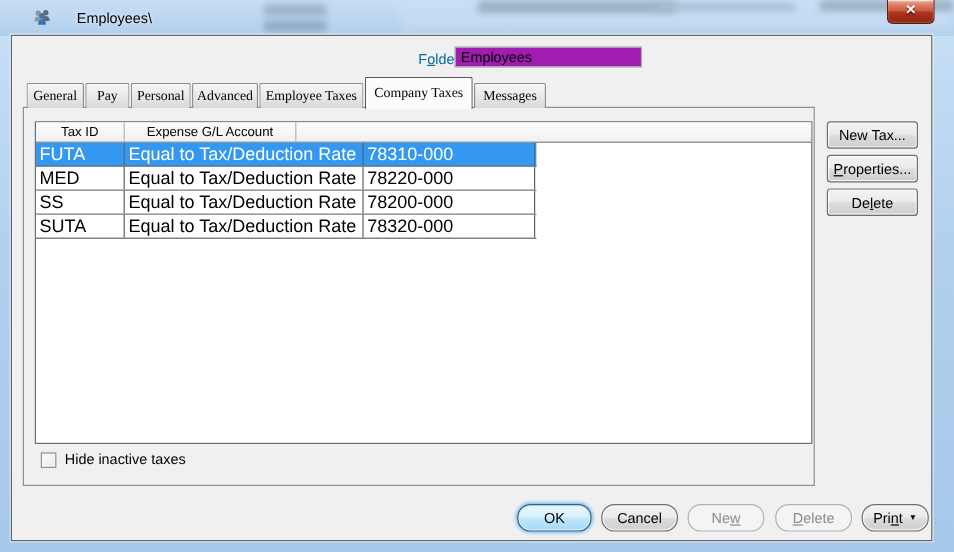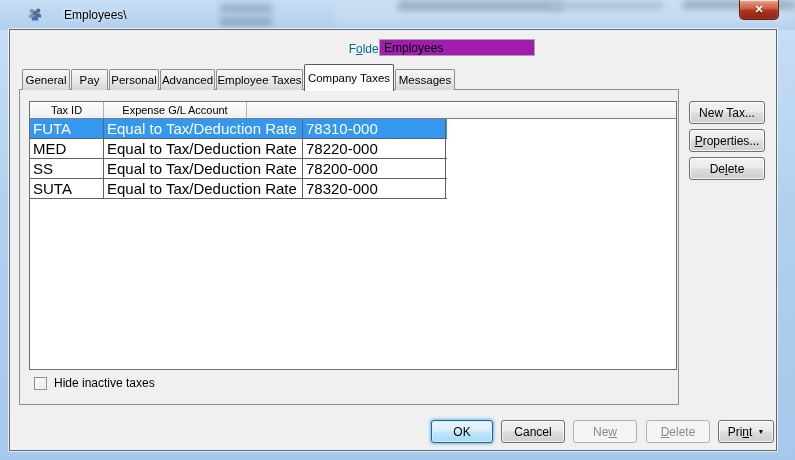--- a/index.html
+++ b/index.html
@@ -45,21 +45,21 @@
   .folder-input { position:absolute; left:369px; top:9px; width:156px; height:17px;
     border:1px solid #a5a5a5; background:#a21caf; font-family:"Liberation Sans",sans-serif;
     font-size:12px; color:#000; padding:0 4px; }
 
   
   .tabs { position:absolute; left:12px; top:33px; height:27px; display:flex;
     align-items:flex-end; gap:1px; z-index:3; }
   .tab { height:21px; border:1px solid #8b8f94; border-bottom:none; border-radius:2px 2px 0 0;
     background:linear-gradient(180deg,#f6f6f6 0%,#e8e8e8 55%,#d7d7d7 100%);
     font-size:11.5px; color:#000; display:flex; align-items:center; justify-content:center;
-    white-space:nowrap; cursor:pointer; }
+    white-space:nowrap; cursor:pointer;font-family:Liberation Serif, serif; }
   .tab.active { height:27px; background:#fcfcfc; border-color:#55585c; margin-bottom:-1px;
     padding-bottom:1px; }
 
   .tabpage { position:absolute; left:9px; top:59px; width:660px; height:316px;
     border:1px solid #8b8f94; z-index:1; }
 
   
   .taxtable { position:absolute; left:19px; top:71px; width:648px; height:269px;
     background:#fff; border:1px solid #6a6f75; z-index:2; }
   .thead { display:flex; height:17px; background:linear-gradient(#fdfdfd,#f0f0f0);
@@ -84,21 +84,21 @@
   .chk-label { font-size:12px; color:#000; }
 
   
   .btn { position:absolute; height:23px; border:1px solid #707070; border-radius:3px;
     background:linear-gradient(180deg,#f2f2f2 0%,#ebebeb 45%,#dbdbdb 55%,#cfcfcf 100%);
     box-shadow:inset 0 0 0 1px rgba(255,255,255,.75);
     font-size:12px; color:#000; display:flex; align-items:center; justify-content:center;
     white-space:nowrap; cursor:pointer; }
   .side-btn { left:679px; width:76px; }
   .sb0 { top:71px; } .sb1 { top:99px; } .sb2 { top:127px; }
-  .bottom-btn { top:390px; }
+  .bottom-btn { top:390px;border-radius:11px; }
   .bb-ok     { left:421px; width:62px; }
   .bb-cancel { left:491px; width:64px; }
   .bb-new    { left:563px; width:64px; }
   .bb-del    { left:636px; width:64px; }
   .bb-print  { left:708px; width:56px; }
   .btn.default { border-color:#2c628b;
     background:linear-gradient(180deg,#eaf6fd 0%,#d9f0fc 45%,#bee6fd 55%,#a7d9f5 100%);
     box-shadow:0 0 3px 1px #6cb6e8, inset 0 0 0 1px #d2eefb; }
   .btn.disabled { background:#f4f4f4; border-color:#aeb2b7; color:#8b8b8b;
     box-shadow:none; cursor:default; }

